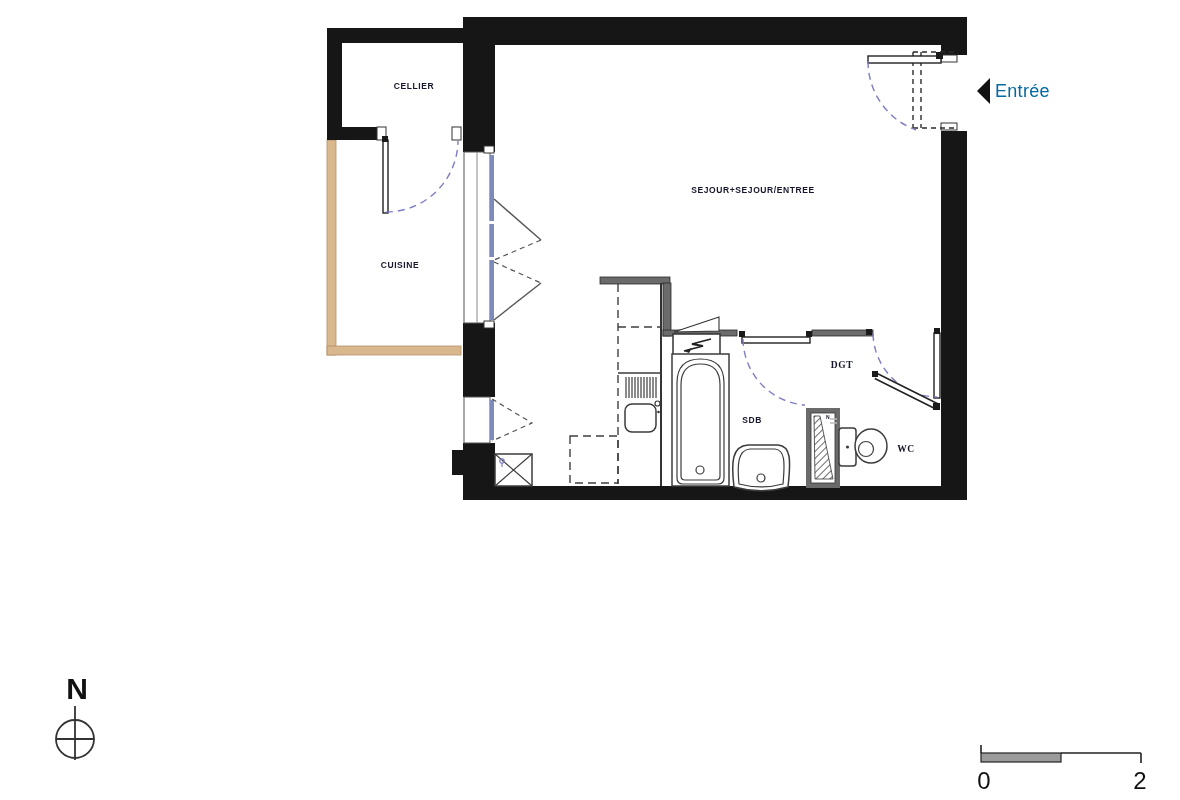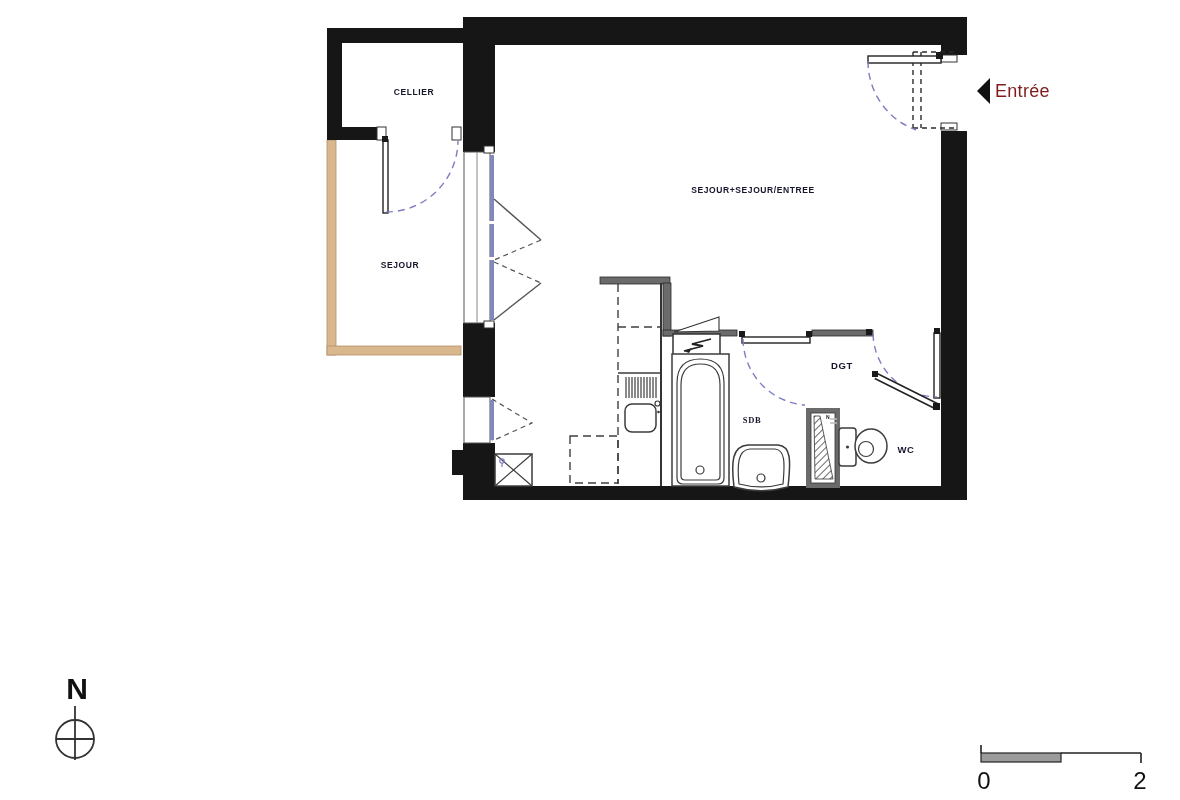--- a/index.html
+++ b/index.html
@@ -6,22 +6,22 @@
     --wall:#161616; --partition:#6b6b6b; --balcony:#d9b88e; --glazing:#8089bb;
     --door_swing:#7d7dc4; --label_text:#15152b; --fixture:#3c3c3c;
   }
   html,body{margin:0;padding:0;background:#fff;}
   #stage{position:relative;width:1180px;height:800px;background:#ffffff;overflow:hidden;
          font-family:"Liberation Sans",sans-serif;}
   svg{position:absolute;left:0;top:0;}
   .label{position:absolute;transform:translate(-50%,-50%);color:var(--label_text);
          letter-spacing:.6px;white-space:nowrap;font-weight:600;}
   .fs8{font-size:8.5px;}
-  .fs9{font-size:9.5px;}
-  .entree{position:absolute;transform:translate(0,-50%);font-size:18px;color:#7f1d1d;
+  .fs9{font-size:9.5px;font-family:Liberation Serif, serif;}
+  .entree{position:absolute;transform:translate(0,-50%);font-size:18px;color:#0369a1;
           font-weight:500;letter-spacing:.3px;}
   .north-n{position:absolute;transform:translate(-50%,-50%);font-size:30px;font-weight:700;color:#111;}
   .scale-num{position:absolute;transform:translate(-50%,-50%);font-size:24px;font-weight:500;color:#111;}
   .duct-n{position:absolute;font-size:5px;color:#223;font-weight:700;}
   .wall{fill:var(--wall);}
   .part{fill:var(--partition);stroke:#2a2a2a;stroke-width:.8;}
   .leaf{fill:#fff;stroke:#222;stroke-width:1.4;}
   .hinge{fill:#1a1a1a;}
   .arc{fill:none;stroke:var(--door_swing);stroke-width:1.4;stroke-dasharray:7 5;}
   .dash{fill:none;stroke:#3f3f3f;stroke-width:1.4;stroke-dasharray:8 5;}
@@ -211,25 +211,25 @@
   </g>
 
   <g>
     <line x1="981" y1="745" x2="981" y2="753" stroke="#222" stroke-width="1.6"></line>
     <rect x="981" y="753" width="80" height="9" fill="#9b9b9b" stroke="#222" stroke-width="1.2"></rect>
     <line x1="1061" y1="753" x2="1141" y2="753" stroke="#222" stroke-width="1.6"></line>
     <line x1="1141" y1="753" x2="1141" y2="763" stroke="#222" stroke-width="1.6"></line>
   </g>
 </svg>
 
-<div class="label fs8" style="left:400px;top:92px;padding-left:28px;">CELLIER</div>
-<div class="label fs8" style="left:400px;top:265px;">SEJOUR</div>
+<div class="label fs8" style="left:400px;top:86px;padding-left:28px;">CELLIER</div>
+<div class="label fs8" style="left:400px;top:265px;">CUISINE</div>
 <div class="label fs8" style="left:753px;top:190px;">SEJOUR+SEJOUR/ENTREE</div>
 <div class="label fs9" style="left:842px;top:365px;">DGT</div>
-<div class="label fs8" style="left:752px;top:420px;font-family:Liberation Serif, serif;">SDB</div>
+<div class="label fs8" style="left:752px;top:420px;">SDB</div>
 <div class="label fs9" style="left:906px;top:441px;margin-top:8px;">WC</div>
 
 <div class="entree" style="left:995px;top:91px;">Entrée</div>
 <div class="north-n" style="left:77px;top:689px;">N</div>
 <div class="duct-n" style="left:826px;top:414px;">N</div>
 <div class="scale-num" style="left:984px;top:781px;">0</div>
 <div class="scale-num" style="left:1140px;top:781px;">2</div>
 
 </div>
 

